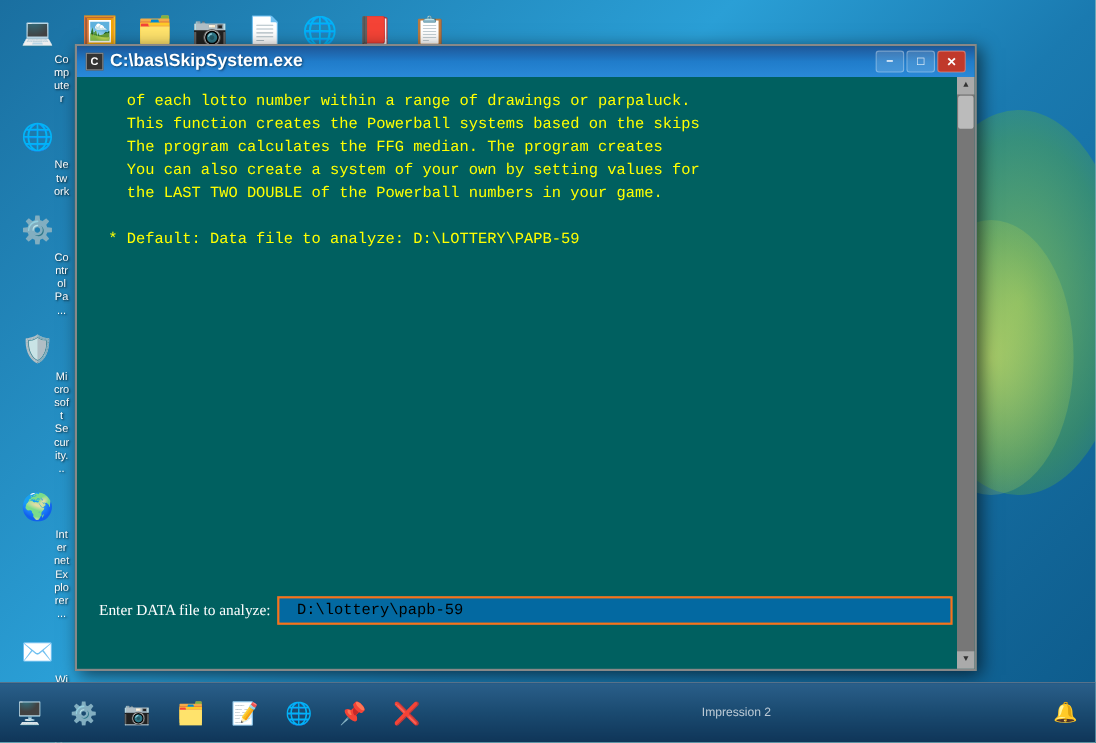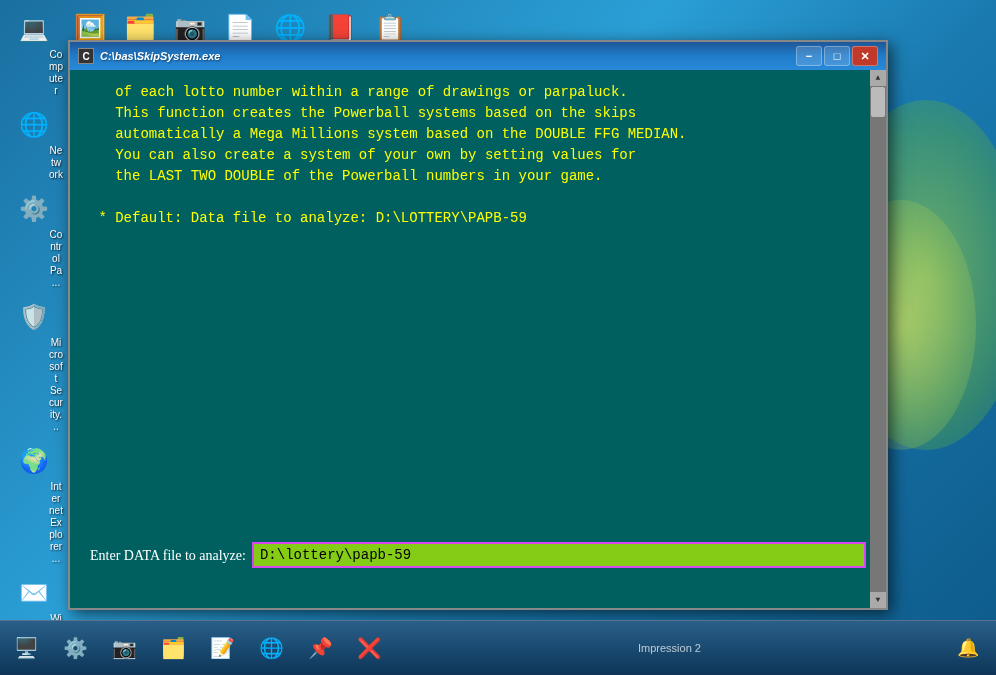--- a/index.html
+++ b/index.html
@@ -153,25 +153,24 @@
       font-size: 10px;
       display: flex;
       align-items: center;
       justify-content: center;
       color: white;
       font-weight: bold;
     }
 
     .cmd-title-text {
       color: white;
-      font-size: 11px;
+      font-size: 16px;
       font-weight: bold;
       flex: 1;
       text-shadow: 1px 1px 2px rgba(0,0,0,0.5);
-      font-style: italic;
     }
 
     .cmd-controls {
       display: flex;
       gap: 2px;
     }
 
     .cmd-btn {
       width: 26px;
       height: 20px;
@@ -260,26 +259,26 @@
     }
 
     .cmd-prompt-label {
       color: #ffffff;
       font-family: Liberation Serif, serif;
       font-size: 14px;
       white-space: nowrap;
     }
 
     .cmd-input-box {
-      background: #84cc16;
+      background: #0369a1;
       color: #000000;
       font-family: "Courier New", Courier, monospace;
       font-size: 14px;
-      padding: 3px 6px;
-      border: 2px solid #d946ef;
+      padding: 3px 16px;
+      border: 2px solid #f97316;
       flex: 1;
       margin-left: 6px;
       outline: none;
     }
 
     
     .ic-computer { color: #a0c8e8; }
     .ic-network { color: #80b8d8; }
     .ic-controlpanel { color: #c8a860; }
     .ic-security { color: #d06050; }
@@ -380,21 +379,21 @@
         <div class="cmd-scroll-arrow">▲</div>
         <div class="cmd-scroll-track">
           <div class="cmd-scroll-thumb"></div>
         </div>
         <div class="cmd-scroll-arrow">▼</div>
       </div>
 
       <div class="cmd-text-area">
         <div class="cmd-line">   of each lotto number within a range of drawings or parpaluck.</div>
         <div class="cmd-line">   This function creates the Powerball systems based on the skips</div>
-        <div class="cmd-line">   automatically a Mega Millions system based on the DOUBLE FFG MEDIAN.</div>
+        <div class="cmd-line">   The program calculates the FFG median. The program creates</div>
         <div class="cmd-line">   You can also create a system of your own by setting values for</div>
         <div class="cmd-line">   the LAST TWO DOUBLE of the Powerball numbers in your game.</div>
         <div class="cmd-line">&nbsp;</div>
         <div class="cmd-line"> * Default: Data file to analyze: D:\LOTTERY\PAPB-59</div>
       </div>
 
       <div class="cmd-prompt-area">
         <span class="cmd-prompt-label">Enter DATA file to analyze:</span>
         <input class="cmd-input-box" type="text" value="D:\lottery\papb-59" style="">
       </div>

